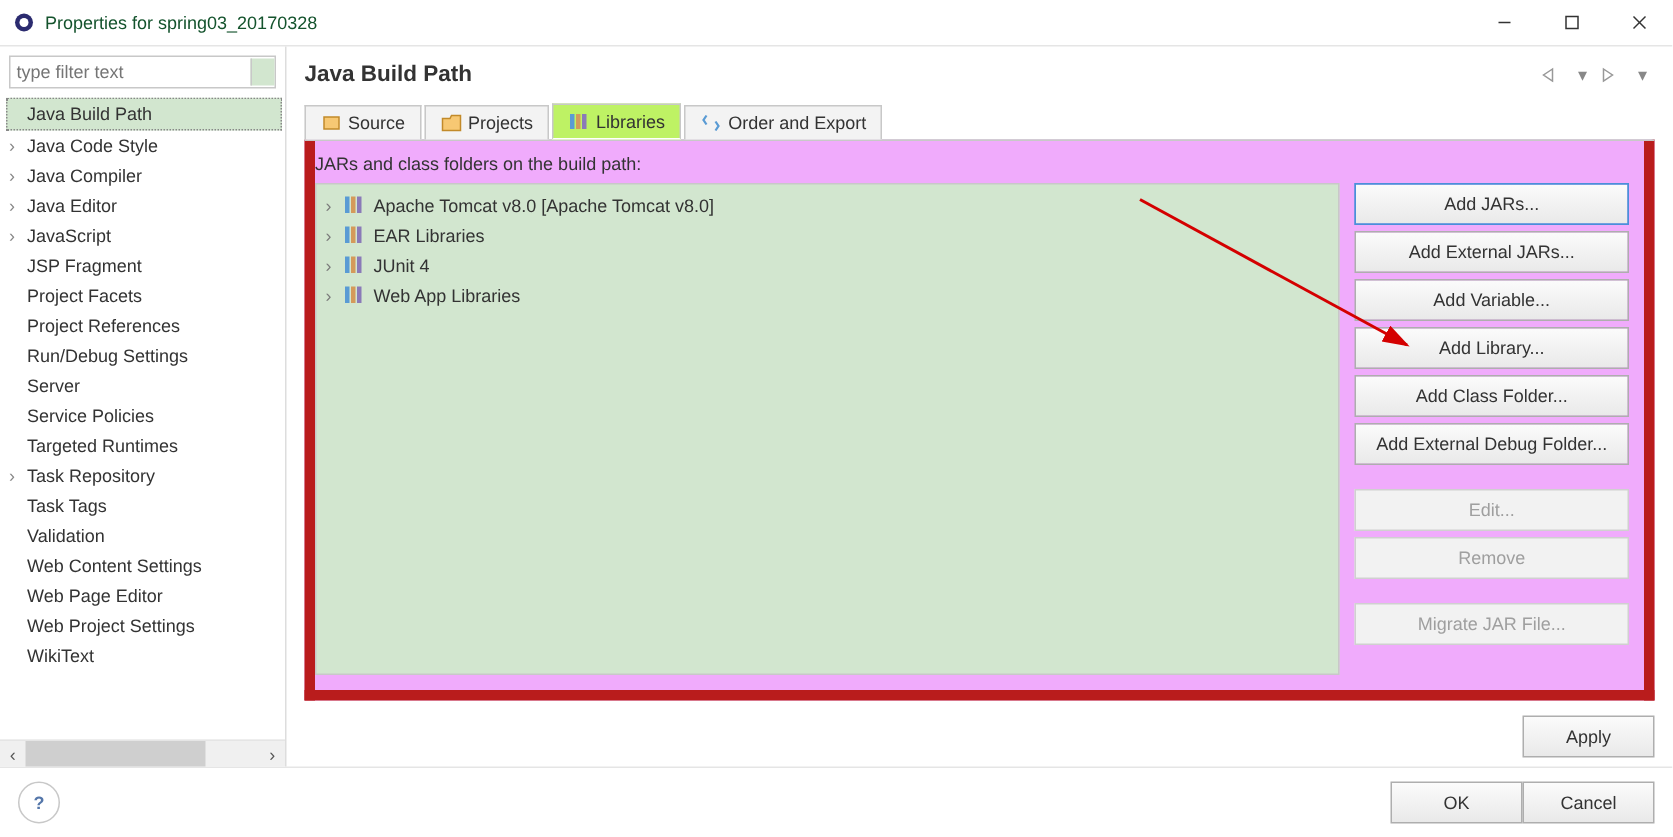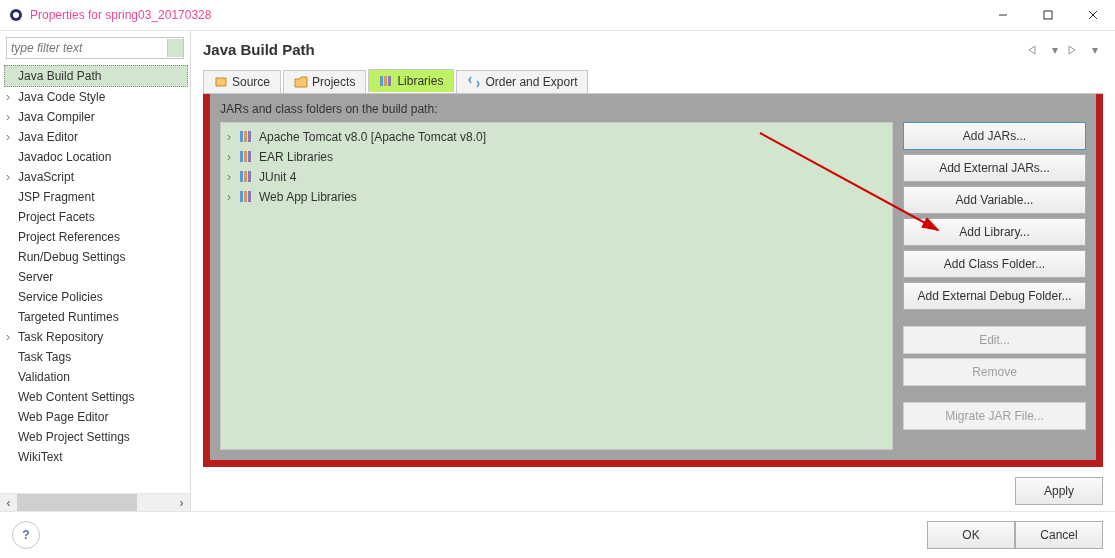--- a/index.html
+++ b/index.html
@@ -27,21 +27,21 @@
     display: flex;
     align-items: center;
     padding: 0 0 0 8px;
     border-bottom: 1px solid #e5e5e5;
   }
   .titlebar .app-icon {
     width: 16px; height: 16px;
     display: inline-flex; align-items: center; justify-content: center;
     margin-right: 6px;
   }
-  .titlebar .title { flex: 1; font-size: 12px; color: #ec4899; }
+  .titlebar .title { flex: 1; font-size: 12px; color: #14532d; }
   .win-controls { display: flex; }
   .win-btn {
     width: 45px; height: 30px;
     display: flex; align-items: center; justify-content: center;
     color: #555;
   }
   
   .body-area {
     flex: 1;
     display: flex;
@@ -61,21 +61,20 @@
     height: 20px;
     display: flex;
     align-items: center;
     background: #fff;
   }
   .filter-box input {
     border: none;
     outline: none;
     width: 100%;
     font-size: 12px;
-    font-style: italic;
     color: #777;
     padding: 0 4px;
     background: transparent;
   }
   .filter-box .clear {
     width: 18px; height: 18px;
     display: flex; align-items: center; justify-content: center;
     background: #d2e6cf;
     border-left: 1px solid #c8c8c8;
   }
@@ -180,26 +179,26 @@
     z-index: 2;
     border-bottom: 1px solid #fff;
   }
   .tab .tab-icon {
     width:14px; height:14px; display:inline-flex; align-items:center; justify-content:center;
   }
 
   .tab-body {
     border: 7px solid #b91c1c;
     border-top: 1px solid #c8c8c8;
-    padding: 8px 10px 10px 10px;
+    padding: 8px 10px 10px 0;
     flex:1;
     display:flex;
     flex-direction: column;
     min-height: 0;
-    background: #a3a3a3;
+    background: #f0abfc;
   }
   .tab-desc { margin-bottom: 6px; }
 
   .inner-row {
     flex:1;
     display:flex;
     gap: 10px;
     min-height: 0;
   }
 
@@ -322,21 +321,20 @@
         <input placeholder="type filter text" style="">
         <div class="clear">
         </div>
       </div>
       <div class="nav-scroll">
         <div class="nav-tree" id="nav-tree">
             <div class="nav-item selected">Java Build Path</div>
             <div class="nav-item expandable">Java Code Style</div>
             <div class="nav-item expandable">Java Compiler</div>
             <div class="nav-item expandable">Java Editor</div>
-            <div class="nav-item">Javadoc Location</div>
             <div class="nav-item expandable">JavaScript</div>
             <div class="nav-item">JSP Fragment</div>
             <div class="nav-item">Project Facets</div>
             <div class="nav-item">Project References</div>
             <div class="nav-item">Run/Debug Settings</div>
             <div class="nav-item">Server</div>
             <div class="nav-item">Service Policies</div>
             <div class="nav-item">Targeted Runtimes</div>
             <div class="nav-item expandable">Task Repository</div>
             <div class="nav-item">Task Tags</div>

